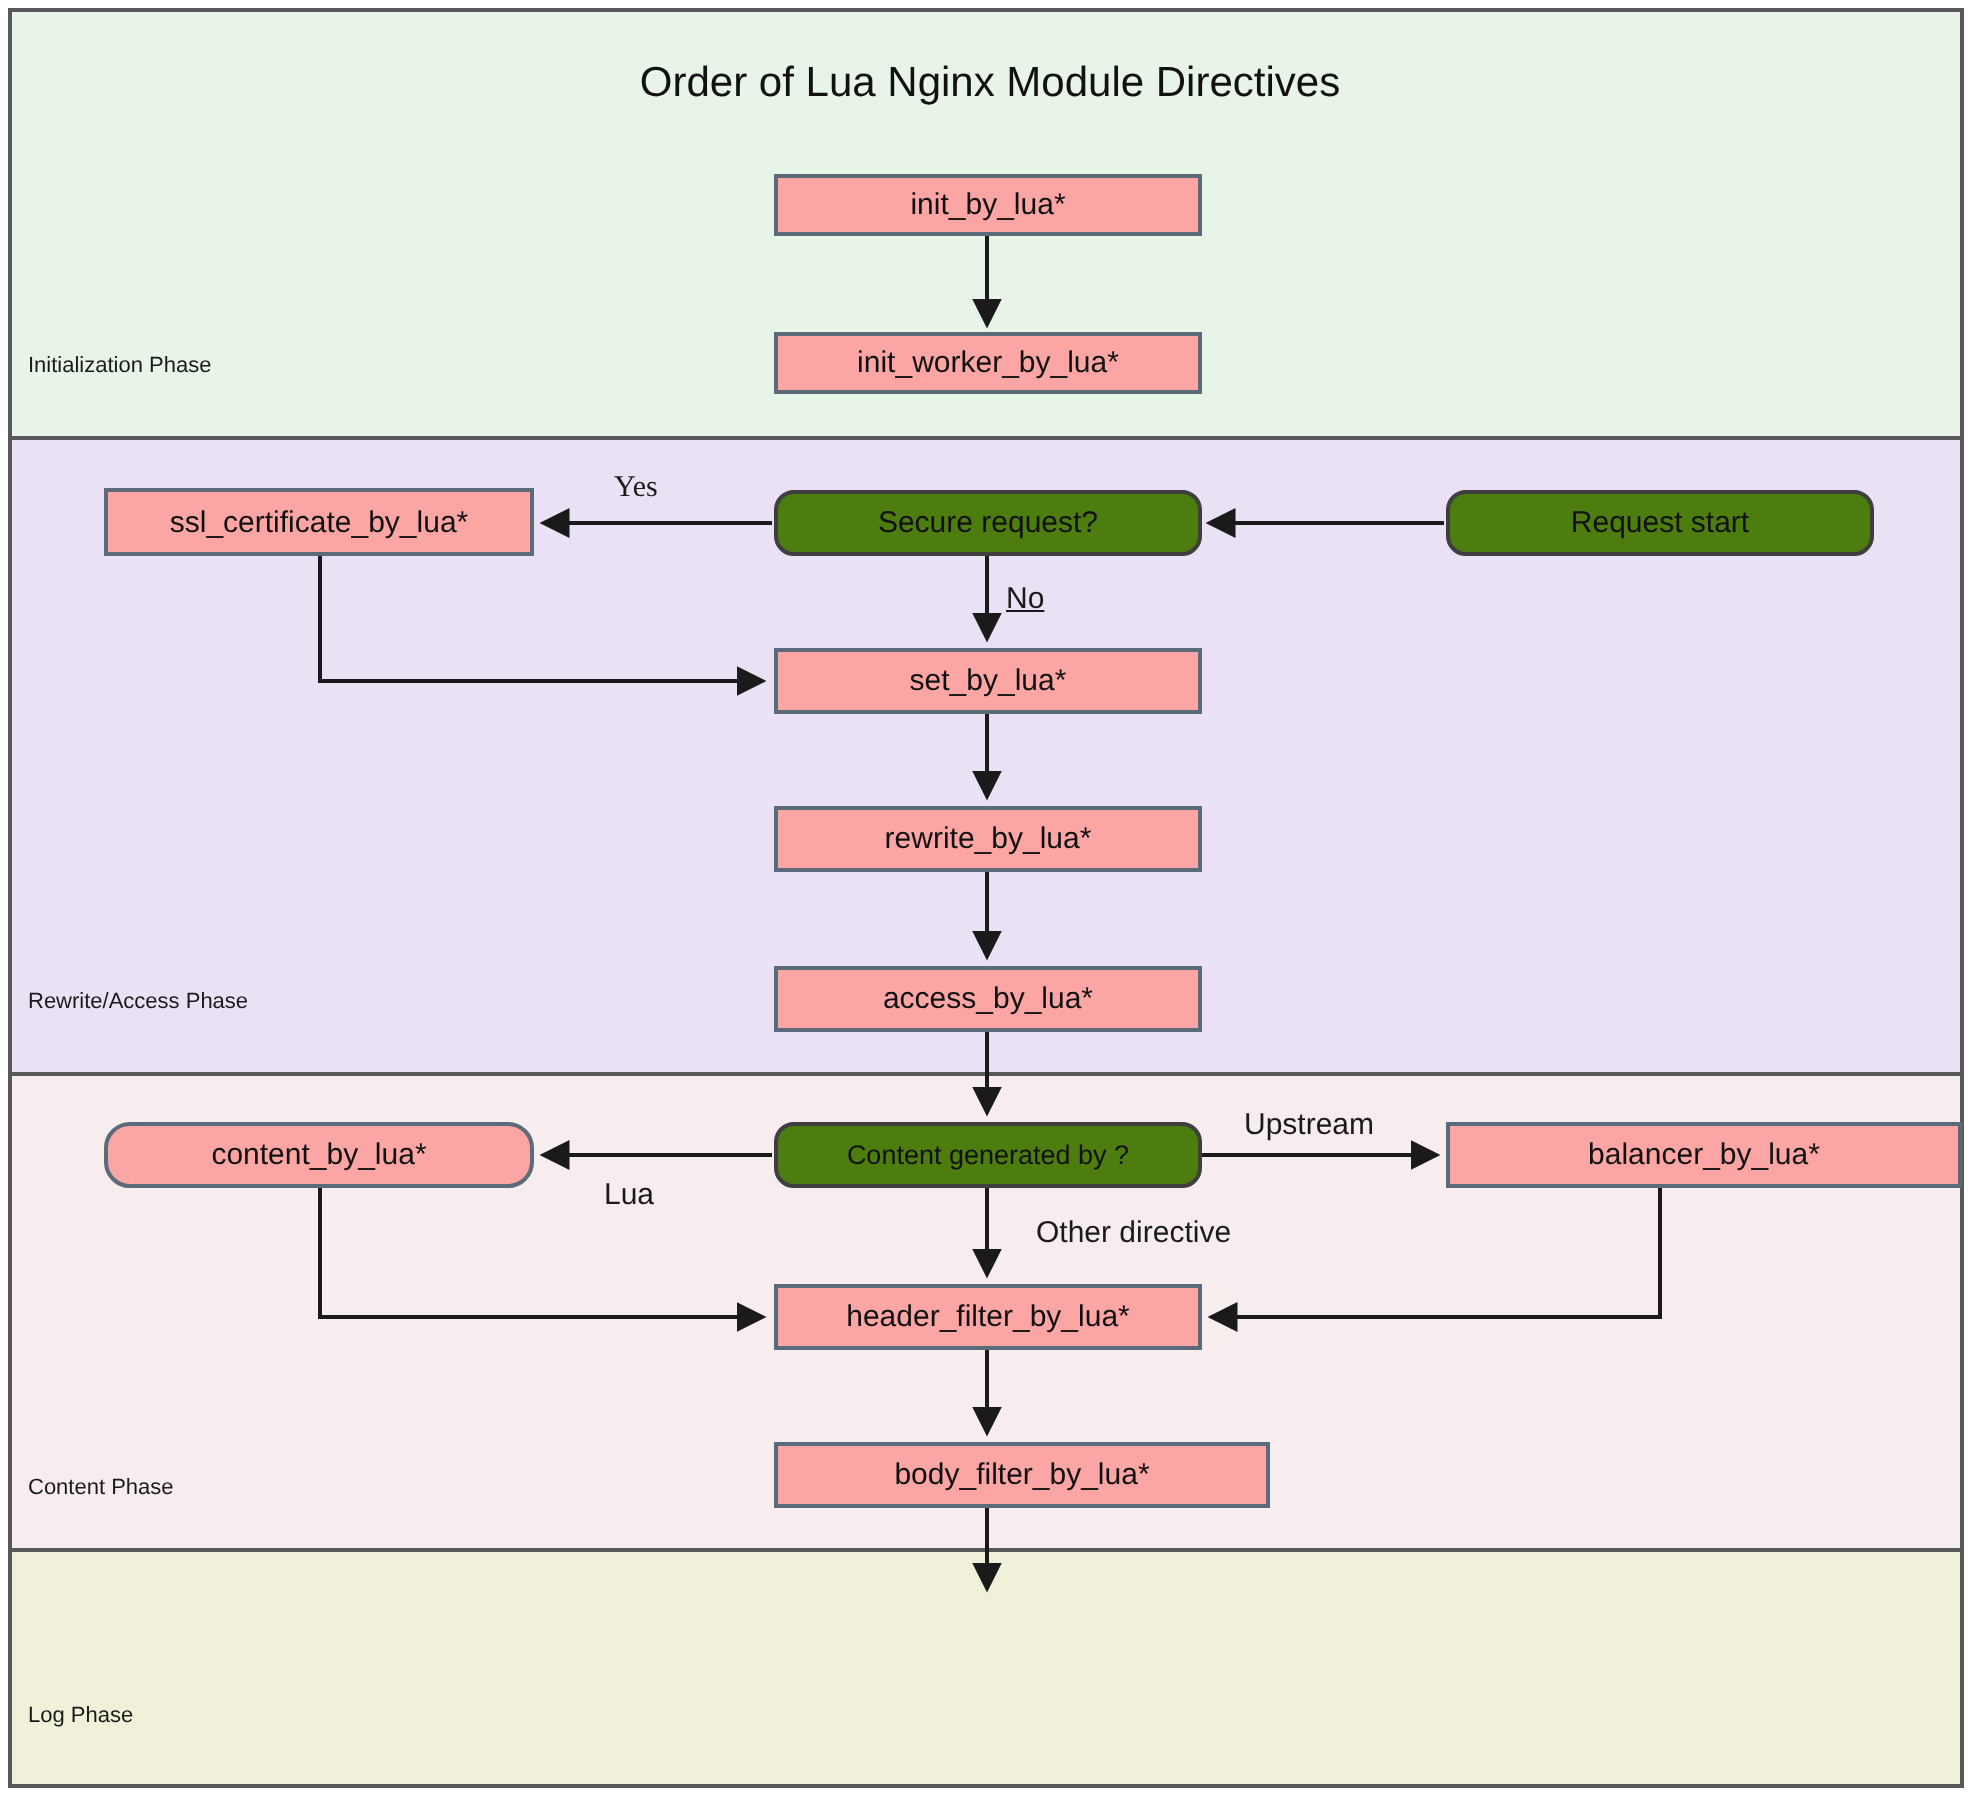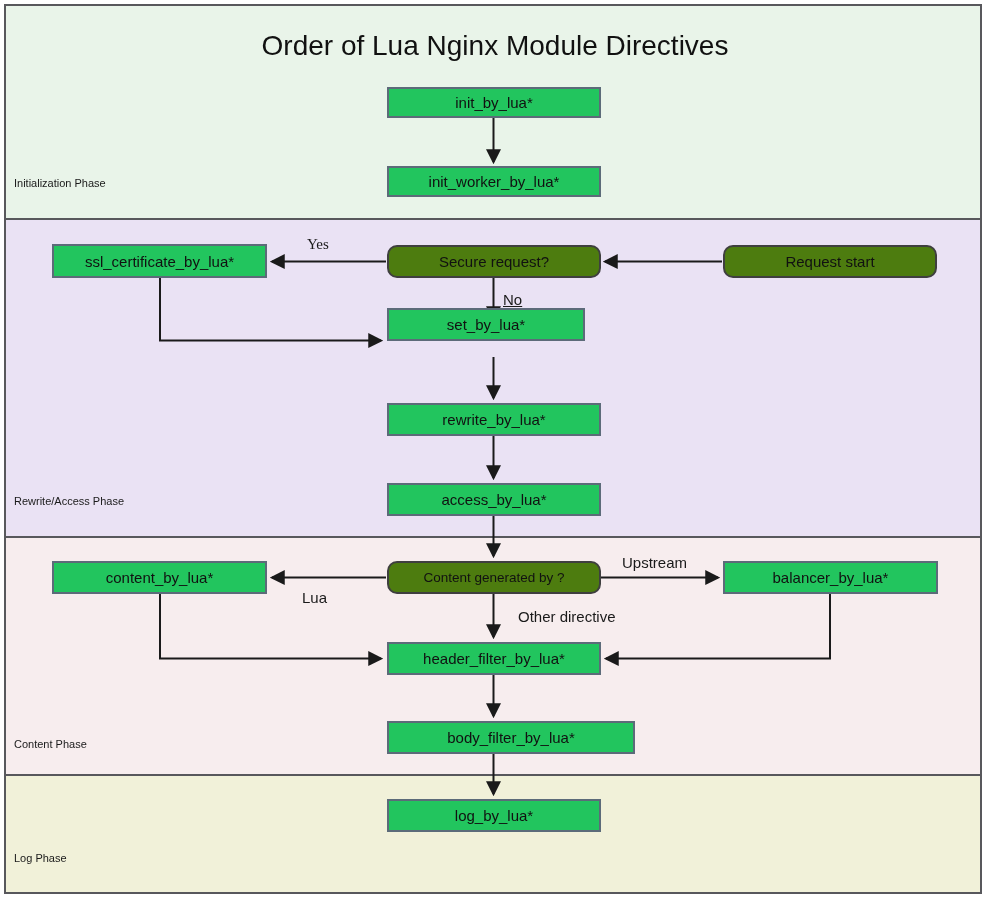--- a/index.html
+++ b/index.html
@@ -7,39 +7,39 @@
   .stage{position:relative;width:990px;height:903px;background:#ffffff;overflow:hidden;}
 
   
   .phase{position:absolute;left:4px;width:978px;box-sizing:border-box;border:2px solid #58585c;}
   .phase-init{top:4px;height:216px;background:#e9f4e9;}
   .phase-rewrite{top:218px;height:320px;background:#eae2f4;}
   .phase-content{top:536px;height:240px;background:#f7edee;}
   .phase-log{top:774px;height:120px;background:#f1f1d9;}
 
   .phase-label{position:absolute;font-size:11px;color:#1a1a1a;white-space:nowrap;}
-  .title{position:absolute;left:0;top:30px;width:990px;text-align:center;font-size:28px;color:#111;}
+  .title{position:absolute;left:0;top:30px;width:990px;text-align:center;font-size:21px;color:#111;}
 
   
   .node{position:absolute;display:flex;align-items:center;justify-content:center;
         box-sizing:border-box;font-size:15px;color:#111;text-align:center;white-space:nowrap;}
-  .directive{background:#22c55e;border:2px solid #5c6b79;}
+  .directive{background:#fca5a5;border:2px solid #5c6b79;}
   .decision,.terminal{background:#4d7c0f;border:2px solid #3f3f3f;border-radius:10px;}
 
   #n-init{left:387px;top:87px;width:214px;height:31px;}
   #n-init-worker{left:387px;top:166px;width:214px;height:31px;}
   #n-ssl{left:52px;top:244px;width:215px;height:34px;}
   #n-secure{left:387px;top:245px;width:214px;height:33px;}
   #n-request-start{left:723px;top:245px;width:214px;height:33px;}
-  #n-set{left:387px;top:308px;width:198px;height:33px;}
+  #n-set{left:387px;top:324px;width:214px;height:33px;}
   #n-rewrite{left:387px;top:403px;width:214px;height:33px;}
   #n-access{left:387px;top:483px;width:214px;height:33px;}
-  #n-content{left:52px;top:561px;width:215px;height:33px;}
+  #n-content{left:52px;top:561px;width:215px;height:33px;border-radius:13px;}
   #n-content-gen{left:387px;top:561px;width:214px;height:33px;font-size:13.5px;}
-  #n-balancer{left:723px;top:561px;width:215px;height:33px;}
+  #n-balancer{left:723px;top:561px;width:258px;height:33px;}
   #n-header-filter{left:387px;top:642px;width:214px;height:33px;text-align:center;}
   #n-body-filter{left:387px;top:721px;width:248px;height:33px;}
   #n-log{left:387px;top:799px;width:214px;height:33px;}
 
   
   .edge-label{position:absolute;font-size:15px;color:#1a1a1a;white-space:nowrap;}
   #el-yes{left:307px;top:236px;font-family:Liberation Serif, serif;}
   #el-no{left:503px;top:291px;text-decoration:underline;}
   #el-lua{left:302px;top:556px;margin-top:33px;}
   #el-upstream{left:622px;top:554px;}
@@ -99,21 +99,20 @@
   <div class="node decision" id="n-secure">Secure request?</div>
   <div class="node terminal" id="n-request-start">Request start</div>
   <div class="node directive" id="n-set">set_by_lua*</div>
   <div class="node directive" id="n-rewrite">rewrite_by_lua*</div>
   <div class="node directive" id="n-access">access_by_lua*</div>
   <div class="node directive" id="n-content">content_by_lua*</div>
   <div class="node decision" id="n-content-gen">Content generated by ?</div>
   <div class="node directive" id="n-balancer">balancer_by_lua*</div>
   <div class="node directive" id="n-header-filter">header_filter_by_lua*</div>
   <div class="node directive" id="n-body-filter">body_filter_by_lua*</div>
-  <div class="node directive" id="n-log">log_by_lua*</div>
 
   <div class="edge-label" id="el-yes">Yes</div>
   <div class="edge-label" id="el-no">No</div>
   <div class="edge-label" id="el-lua">Lua</div>
   <div class="edge-label" id="el-upstream">Upstream</div>
   <div class="edge-label" id="el-other">Other directive</div>
 
 </div>
 
 </body></html>

